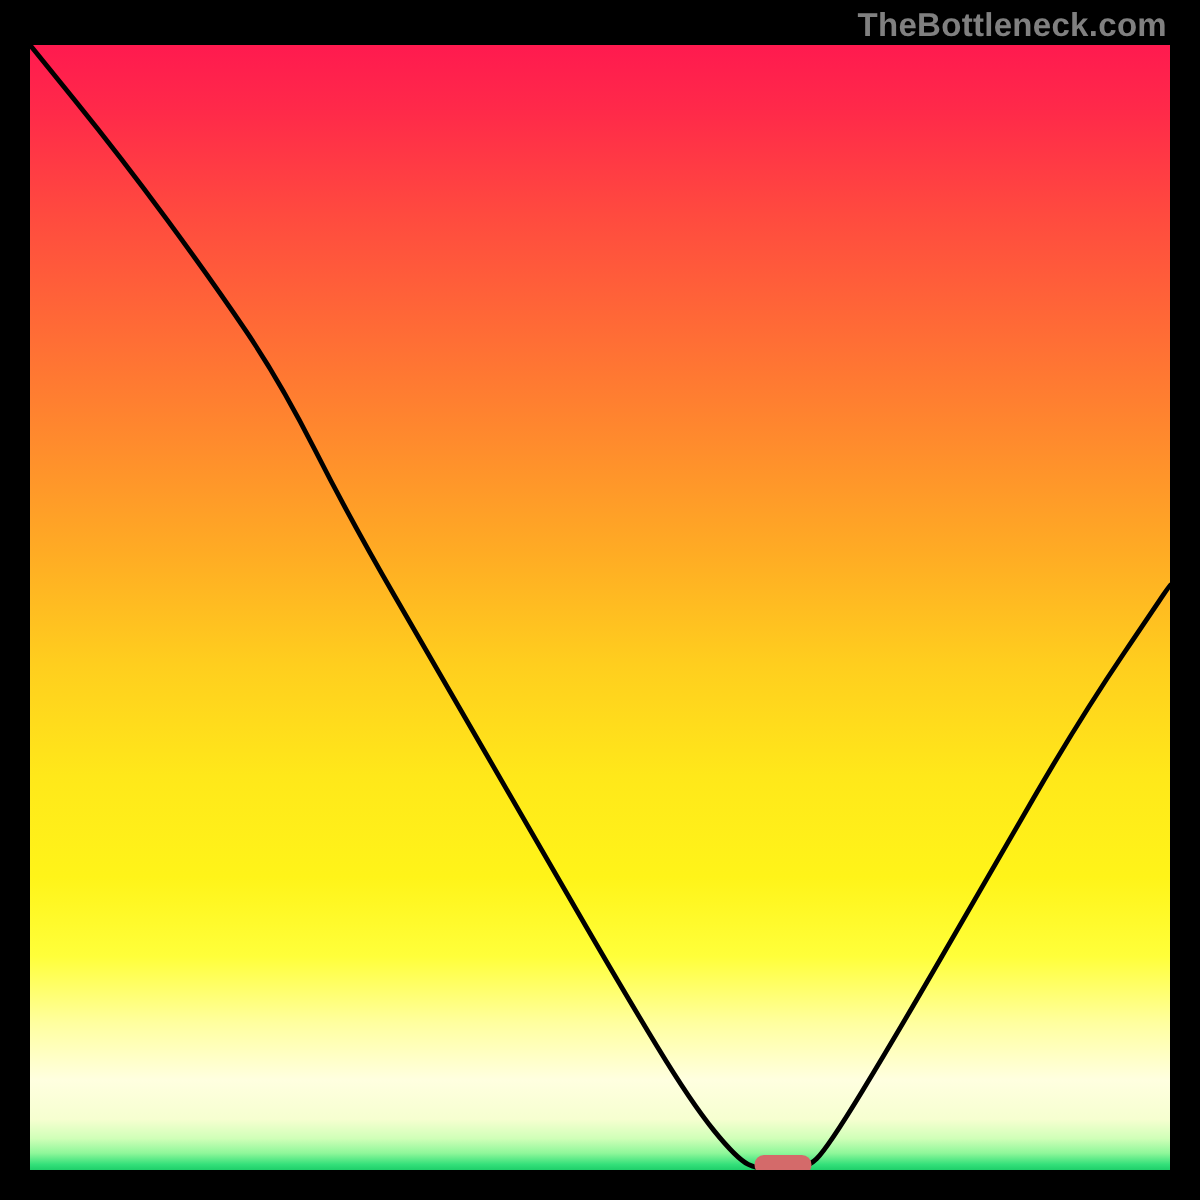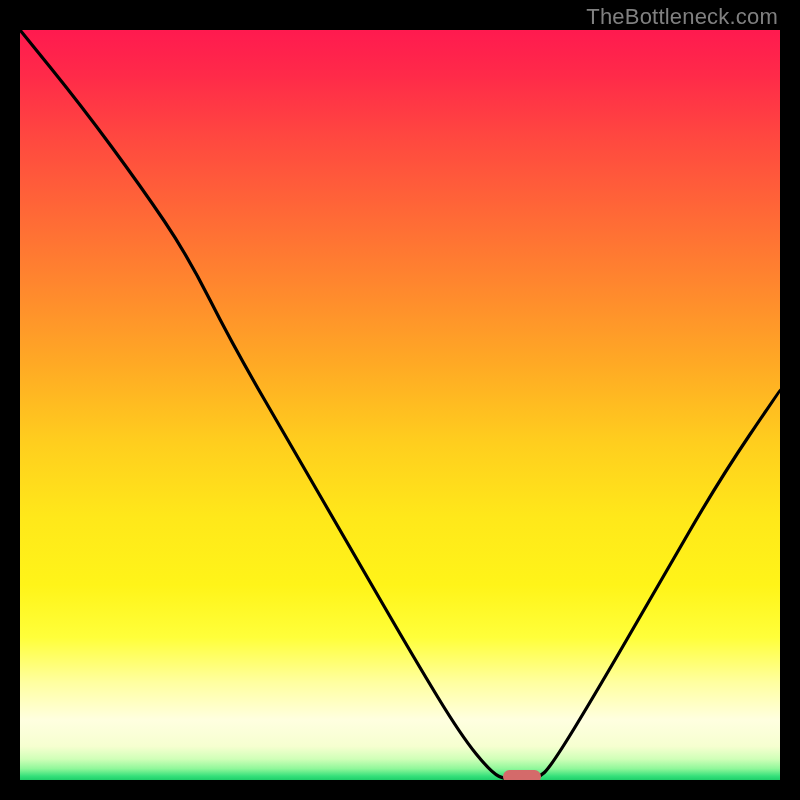--- a/index.html
+++ b/index.html
@@ -33,21 +33,21 @@
     width: 100%;
     height: 100%;
   }
   .watermark {
     position: absolute;
     top: 4px;
     right: 22px;
     color: #808080;
     font-family: Arial, Helvetica, sans-serif;
     font-size: 22px;
-    font-weight: 400;
+    font-weight: 700;
     letter-spacing: 0.2px;
   }
   .curve {
     position: absolute;
     left: 0;
     top: 0;
     width: 100%;
     height: 100%;
   }
   .marker {

